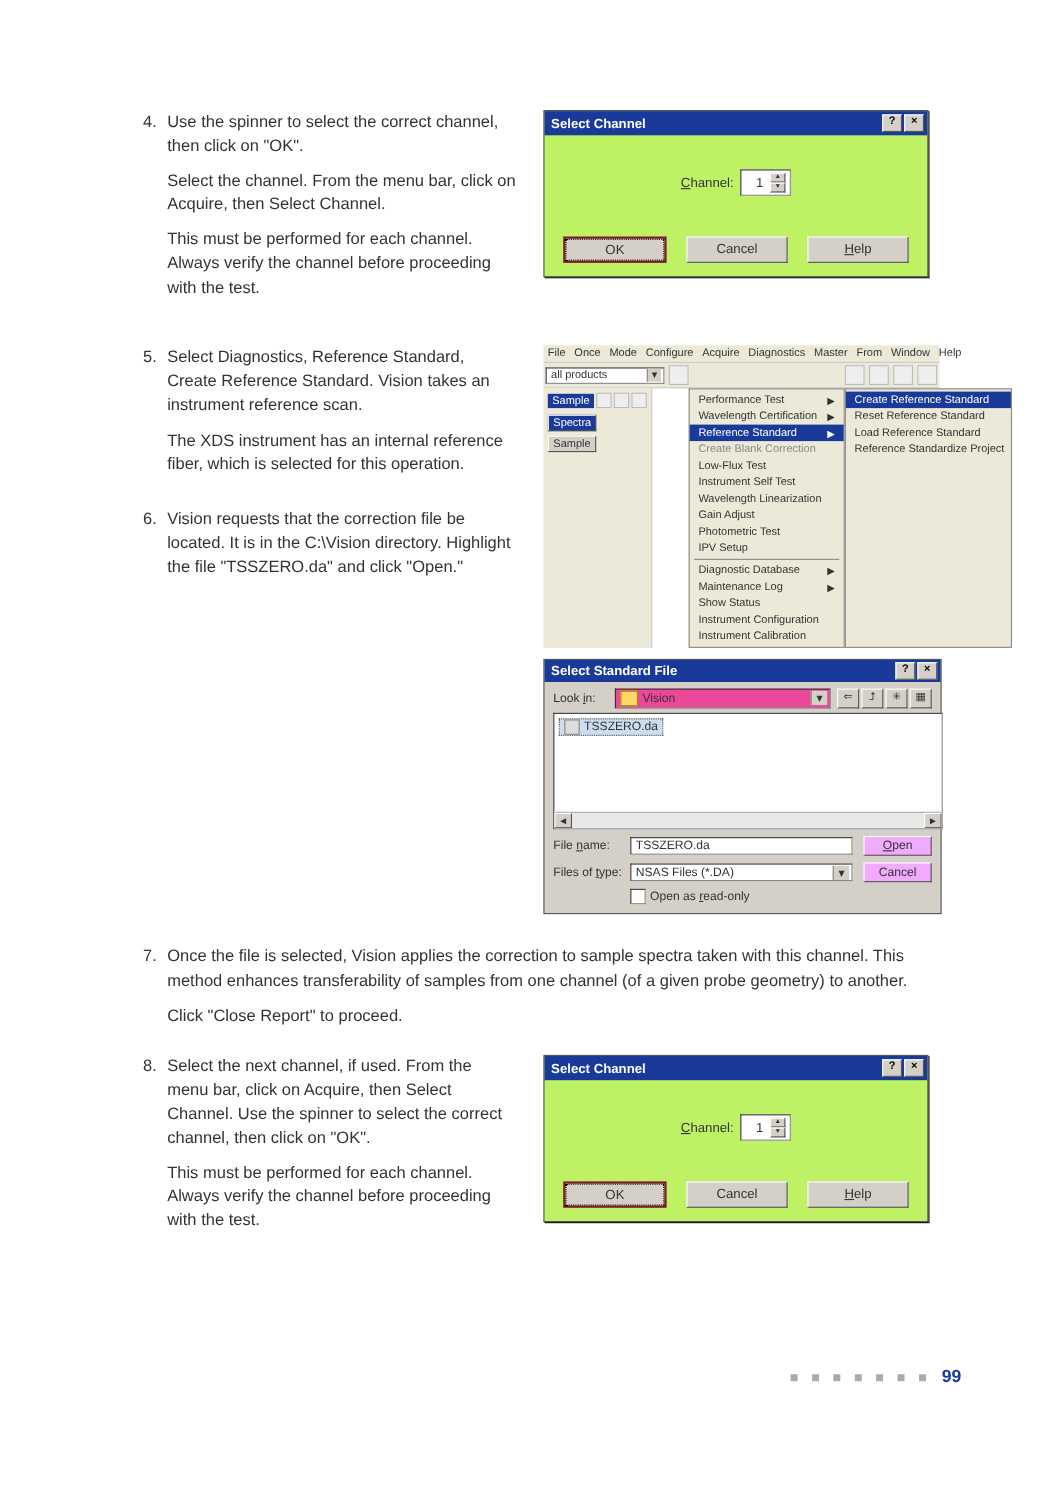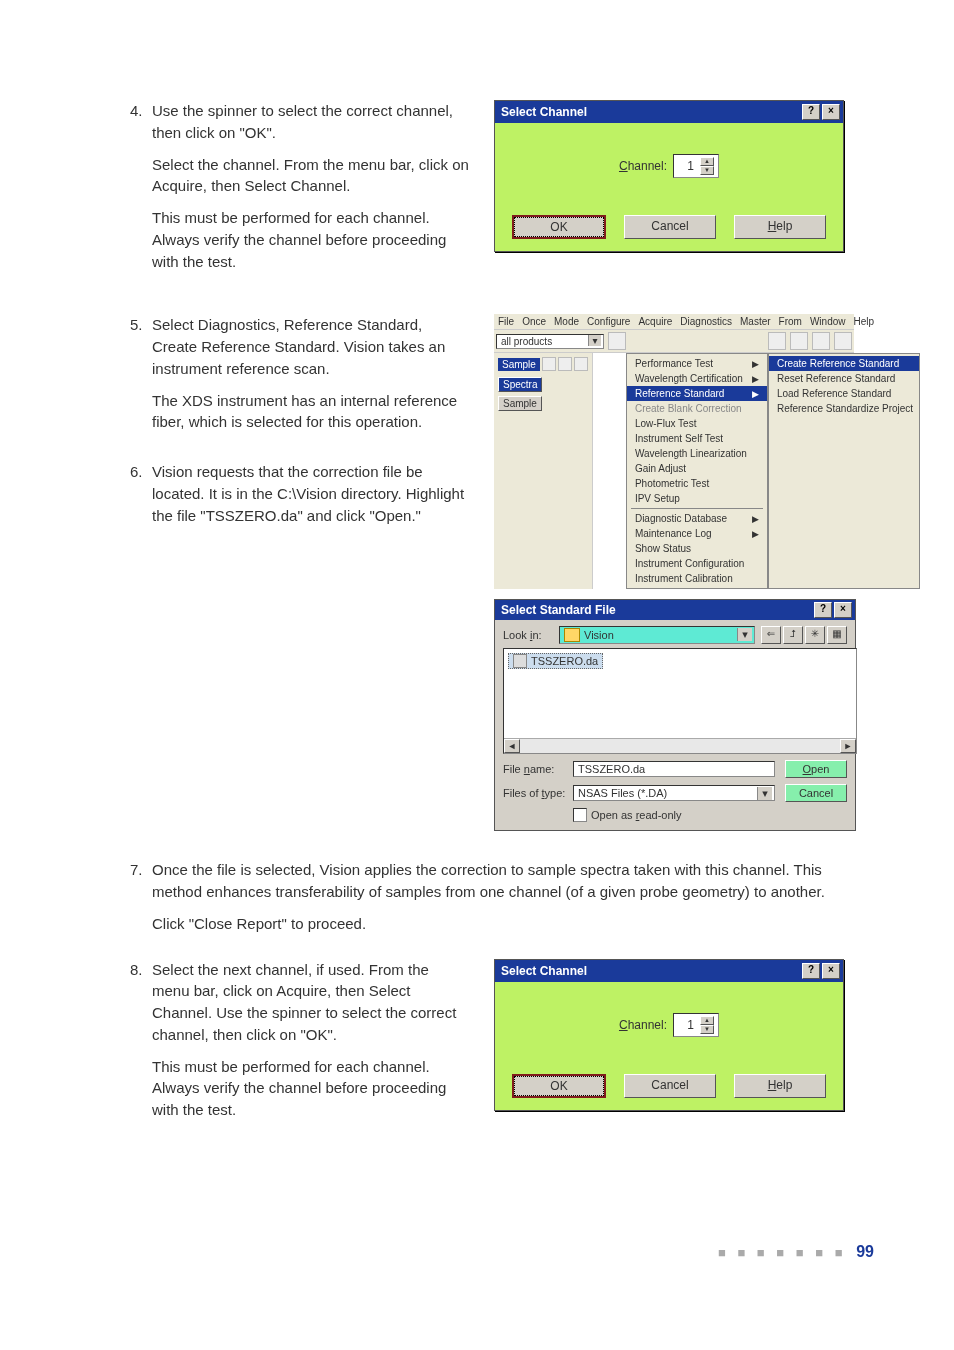--- a/index.html
+++ b/index.html
@@ -174,21 +174,21 @@
     background:#d4d0c8;
     border:1px solid #555;
     margin-top:10px;
   }
   .dlg-open .titlebar{ padding:2px 3px 2px 6px;}
   .dlg-open .body { padding:6px 8px 8px 8px; font-size:11px; }
   .dlg-open .row1{ display:flex; align-items:center; margin-bottom:4px;}
   .dlg-open .row1 .lbl{ width:56px;}
   .dlg-open .row1 .lbl u{text-decoration:underline;}
   .folder-combo{
-    flex:1; border:1px inset #888; background:#5eead4;
+    flex:1; border:1px inset #888; background:#ec4899;
     padding:1px 4px; display:flex; align-items:center; gap:4px;
     position:relative;
   }
   .folder-combo .foldericon{
     width:14px; height:12px; background:#ffd766; border:1px solid #aa8800;
   }
   .folder-combo::after{
     content:"▾"; position:absolute; right:2px; top:1px; background:#d4d0c8;
     width:14px; text-align:center; border-left:1px solid #888;
   }
@@ -218,21 +218,21 @@
     text-align:center; font-size:9px; line-height:12px;
   }
   .dlg-open .formrow{ display:flex; align-items:center; margin-top:6px;}
   .dlg-open .formrow .lbl{ width:70px;}
   .dlg-open .formrow .lbl u{text-decoration:underline;}
   .txtin{
     flex:1; border:1px inset #888; background:#fff; padding:1px 4px; font-size:11px;
   }
   .dlg-open .sidebtn{
     width:60px; margin-left:10px;
-    background:#86efac; border:1px solid #fff;
+    background:#f0abfc; border:1px solid #fff;
     border-right-color:#555; border-bottom-color:#555;
     font-size:11px; text-align:center; padding:2px 0;
   }
   .dlg-open .sidebtn u{text-decoration:underline;}
   .chkrow{ margin:6px 0 0 70px; font-size:11px; display:flex; align-items:center; gap:4px;}
   .chkrow .chk{ width:12px; height:12px; border:1px inset #888; background:#fff;}
   .chkrow u{text-decoration:underline;}
 
   .fullwidth-step{
     font-size:15px; line-height:1.45;

